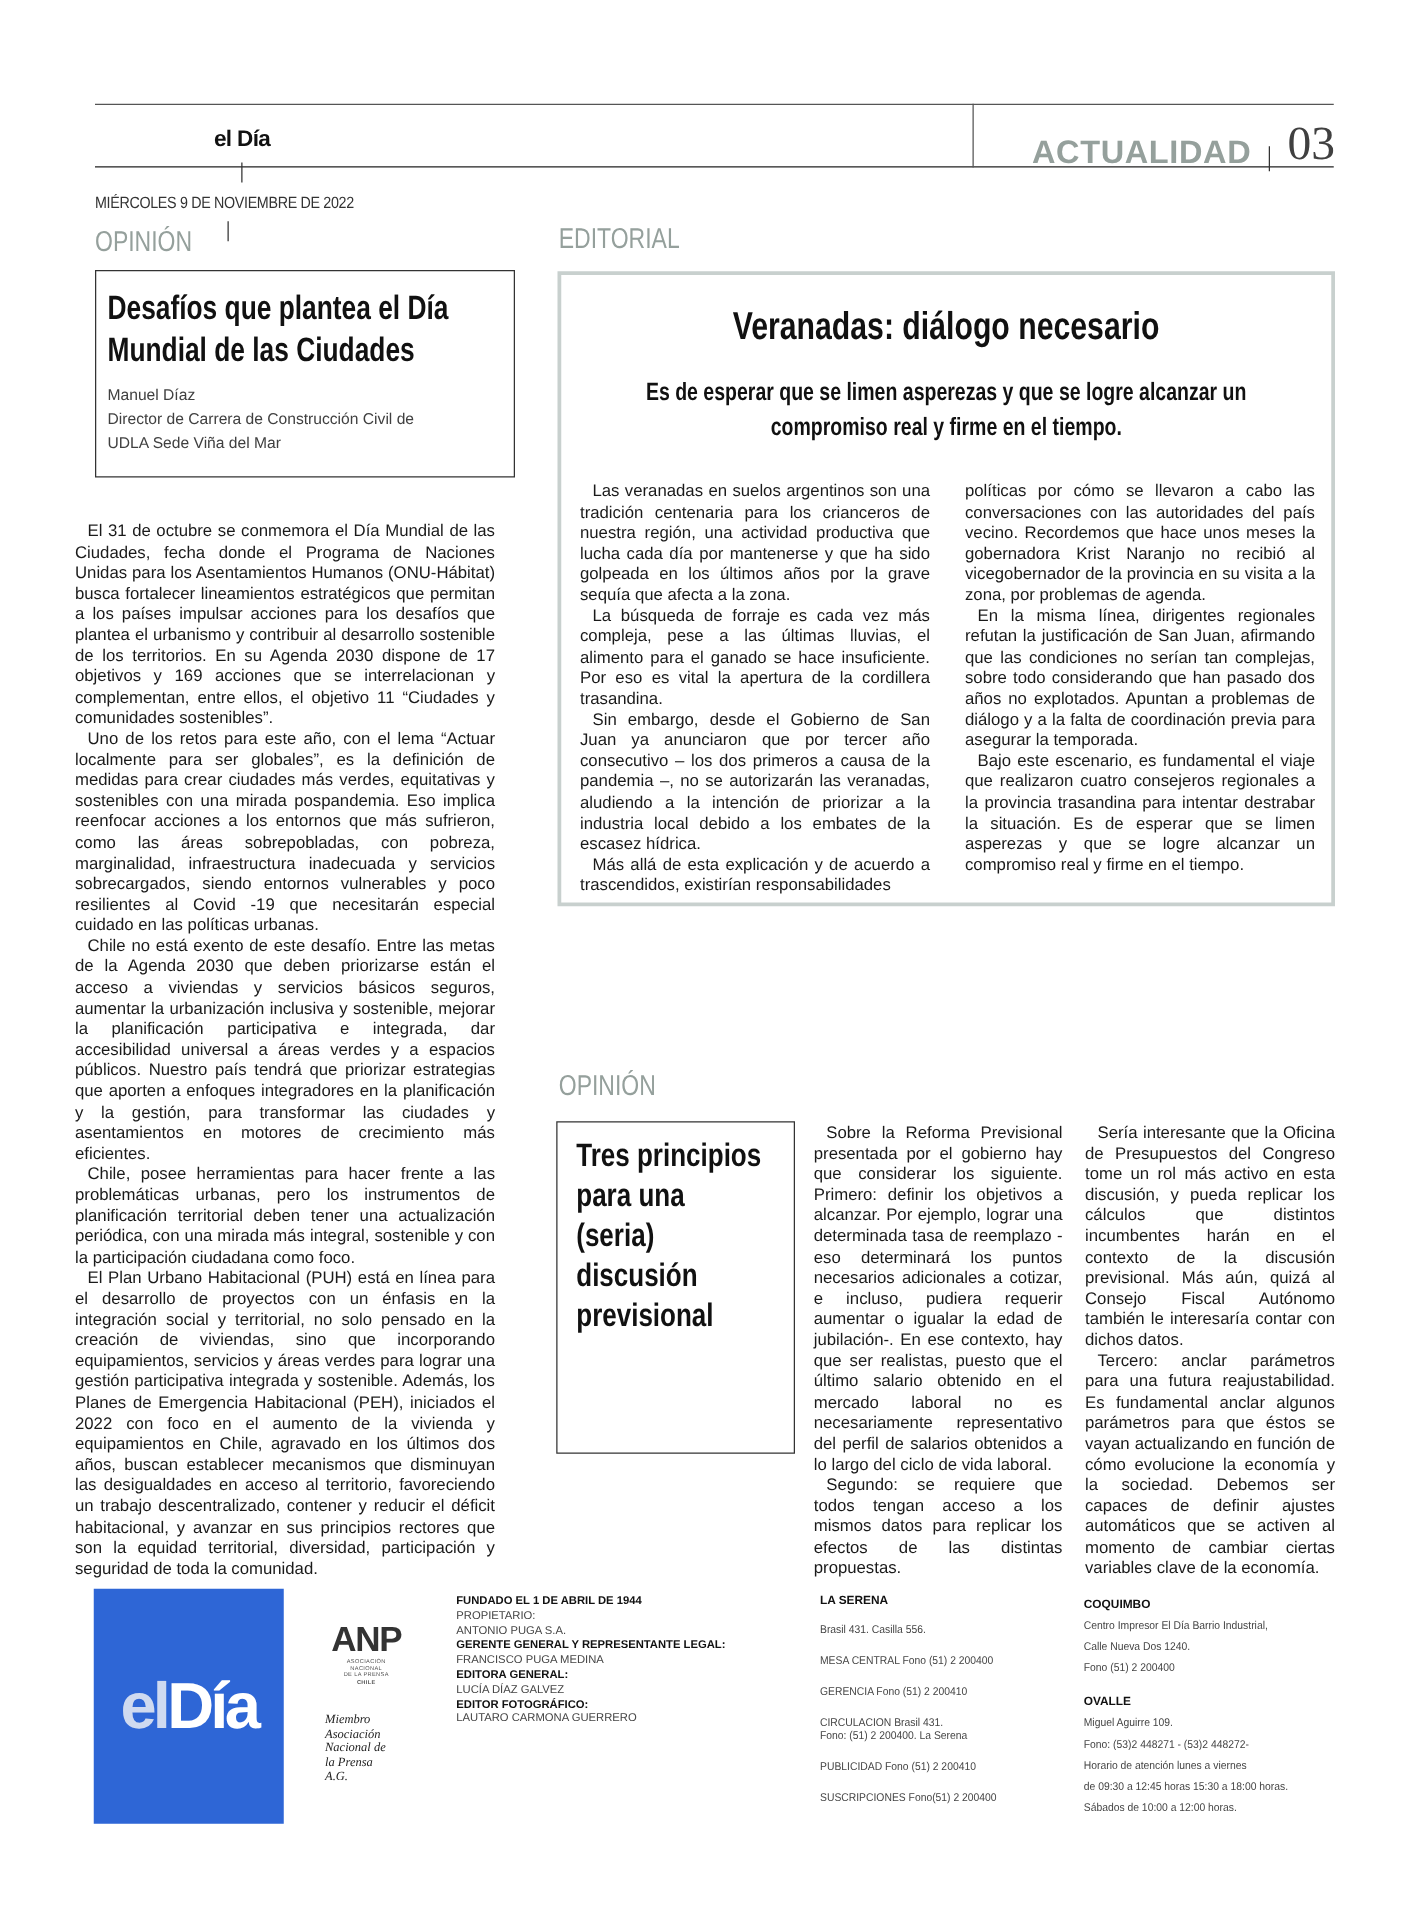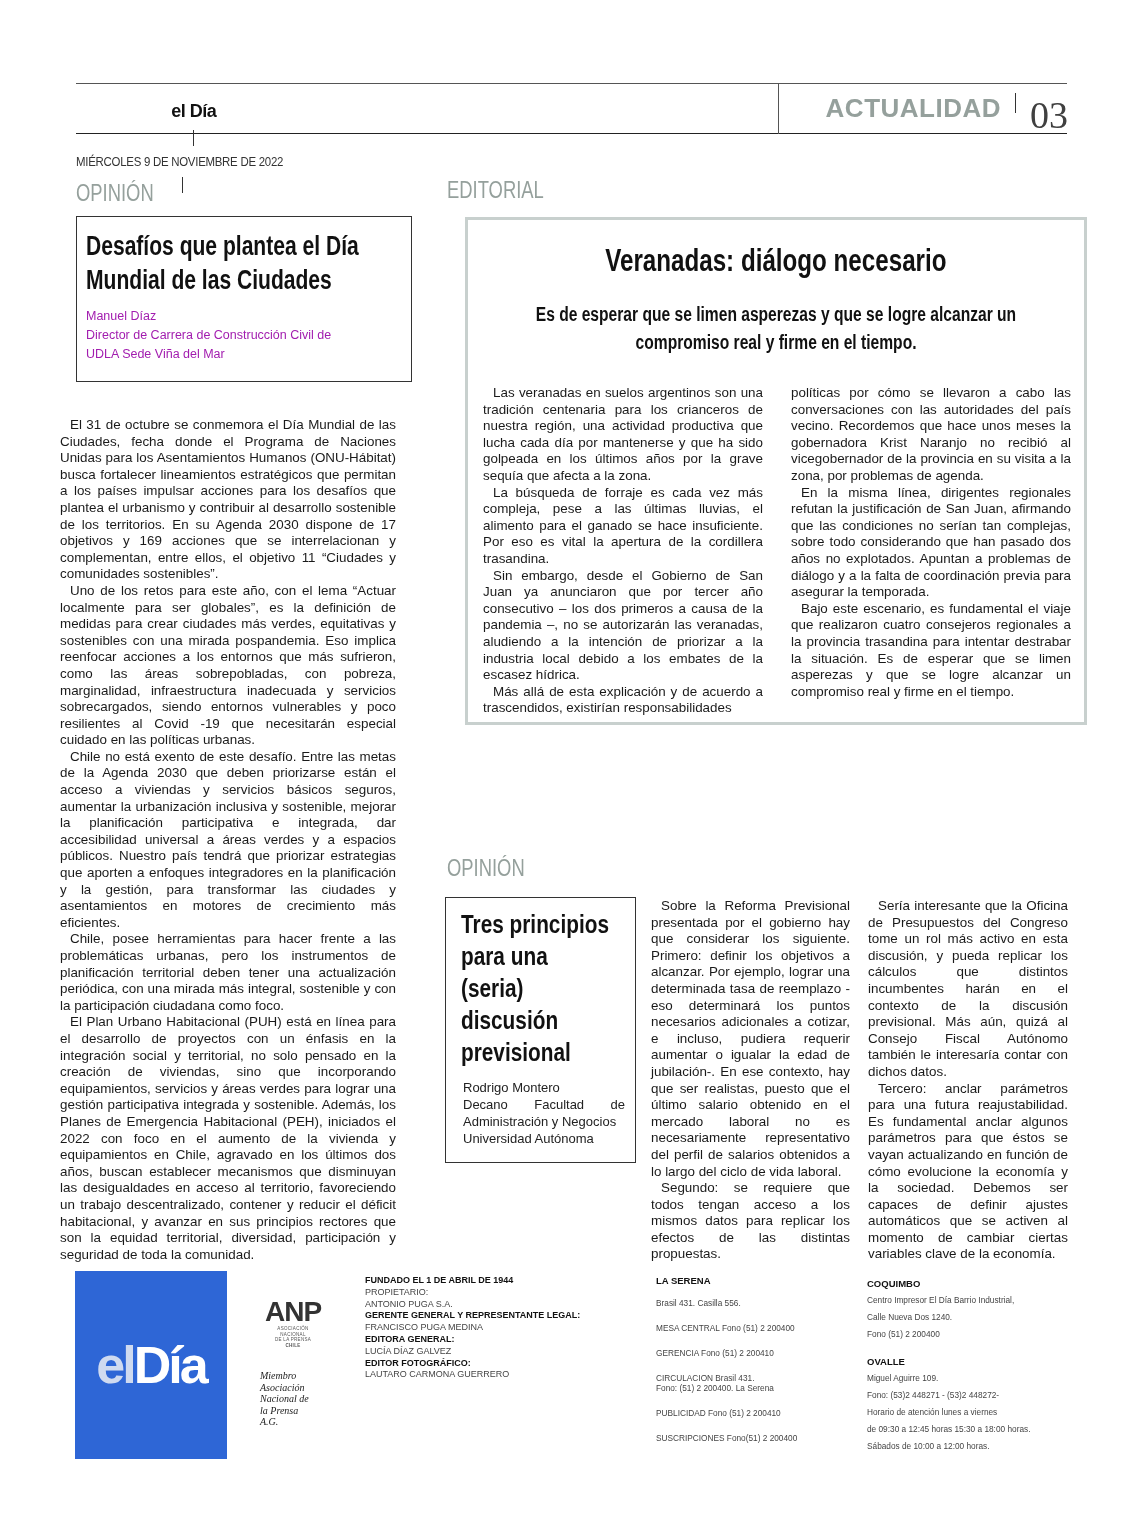--- a/index.html
+++ b/index.html
@@ -9,32 +9,32 @@
   .abs { position: absolute; }
 
   
   .hdr-top { left: 76px; top: 83px; width: 991px; height: 1px; background: #555; }
   .hdr-bot { left: 76px; top: 133px; width: 991px; height: 1px; background: #222; }
   .hdr-vdiv { left: 778px; top: 83px; width: 1px; height: 51px; background: #555; }
   .hdr-left { left: 76px; top: 101px; display: flex; align-items: center; gap: 8px; flex-direction: column; }
   .brand { font-family: "Liberation Sans", sans-serif; font-weight: bold; font-size: 18px; letter-spacing: -0.5px; color: #111; }
   .pipe { width: 1px; height: 16px; background: #333; }
   .hdr-date { font-family: "Liberation Sans Narrow", "Liberation Sans", sans-serif; font-size: 13px; color: #333; letter-spacing: -0.3px; transform: scaleX(0.88); transform-origin: left center; }
-  .hdr-right { left: 812px; top: 93px; width: 256px; display: flex; align-items: flex-start; justify-content: flex-end; gap: 14px; }
+  .hdr-right { left: 812px; top: 93px; width: 256px; display: flex; align-items: flex-end; justify-content: flex-end; gap: 14px; }
   .section-name { font-weight: bold; font-size: 26px; color: #95a09c; letter-spacing: 0.5px; }
   .page-no { font-family: "Liberation Serif", serif; font-size: 38px; color: #404040; }
 
   
   .kicker { font-family: "Liberation Sans", sans-serif; font-size: 23px; color: #95a09c; transform: scaleX(0.8); transform-origin: left center; letter-spacing: 0; }
 
   
   .box { border: 1px solid #333; background: #fff; }
   .h-cond { font-family: "Liberation Sans", sans-serif; font-weight: bold; color: #111; transform-origin: left top; }
 
-  .byline { font-size: 12.5px; line-height: 19px; color: #a21caf; }
+  .byline { font-size: 12.5px; line-height: 19px; color: #404040; }
 
   .body-text { font-size: 13.4px; line-height: 16.6px; color: #1a1a1a; text-align: justify; hyphens: manual; }
   .body-text p { text-indent: 10px; }
 
   .ed-box { border: 3px solid #c8d0ce; background: #fff; }
 
   
   .logo-box { left: 75px; top: 1271px; width: 152px; height: 188px; background: #2e66d6; display: flex; align-items: center; justify-content: center; }
   .logo-text { font-weight: bold; font-size: 52px; letter-spacing: -3px; color: #fff; }
   .logo-text .el { color: #cfdaf0; }
@@ -84,21 +84,21 @@
 <div class="abs body-text" style="left:60px; top:417px; width:336px;">
   <p>El 31 de octubre se conmemora el Día Mundial de las Ciudades, fecha donde el Programa de Naciones Unidas para los Asentamientos Humanos (ONU-Hábitat) busca fortalecer lineamientos estratégicos que permitan a los países impulsar acciones para los desafíos que plantea el urbanismo y contribuir al desarrollo sostenible de los territorios. En su Agenda 2030 dispone de 17 objetivos y 169 acciones que se interrelacionan y complementan, entre ellos, el objetivo 11 “Ciudades y comunidades sostenibles”.</p>
   <p>Uno de los retos para este año, con el lema “Actuar localmente para ser globales”, es la definición de medidas para crear ciudades más verdes, equitativas y sostenibles con una mirada pospandemia. Eso implica reenfocar acciones a los entornos que más sufrieron, como las áreas sobrepobladas, con pobreza, marginalidad, infraestructura inadecuada y servicios sobrecargados, siendo entornos vulnerables y poco resilientes al Covid -19 que necesitarán especial cuidado en las políticas urbanas.</p>
   <p>Chile no está exento de este desafío. Entre las metas de la Agenda 2030 que deben priorizarse están el acceso a viviendas y servicios básicos seguros, aumentar la urbanización inclusiva y sostenible, mejorar la planificación participativa e integrada, dar accesibilidad universal a áreas verdes y a espacios públicos. Nuestro país tendrá que priorizar estrategias que aporten a enfoques integradores en la planificación y la gestión, para transformar las ciudades y asentamientos en motores de crecimiento más eficientes.</p>
   <p>Chile, posee herramientas para hacer frente a las problemáticas urbanas, pero los instrumentos de planificación territorial deben tener una actualización periódica, con una mirada más integral, sostenible y con la participación ciudadana como foco.</p>
   <p>El Plan Urbano Habitacional (PUH) está en línea para el desarrollo de proyectos con un énfasis en la integración social y territorial, no solo pensado en la creación de viviendas, sino que incorporando equipamientos, servicios y áreas verdes para lograr una gestión participativa integrada y sostenible. Además, los Planes de Emergencia Habitacional (PEH), iniciados el 2022 con foco en el aumento de la vivienda y equipamientos en Chile, agravado en los últimos dos años, buscan establecer mecanismos que disminuyan las desigualdades en acceso al territorio, favoreciendo un trabajo descentralizado, contener y reducir el déficit habitacional, y avanzar en sus principios rectores que son la equidad territorial, diversidad, participación y seguridad de toda la comunidad.</p>
 </div>
 
 <div class="abs kicker" style="left:447px; top:177px;">EDITORIAL</div>
 
-<div class="abs ed-box" style="left:465px; top:217px; width:622px; height:508px;">
+<div class="abs ed-box" style="left:446px; top:217px; width:622px; height:508px;">
   <div class="h-cond" style="position:absolute; left:0; right:0; top:22px; text-align:center; font-size:31px; line-height:38px;">
     <span style="display:inline-block; transform:scaleX(0.78); transform-origin:center top;">Veranadas: diálogo necesario</span>
   </div>
   <div style="position:absolute; left:0; right:0; top:80px; text-align:center; font-weight:bold; font-size:20px; line-height:28px; color:#111;">
     <div><span style="display:inline-block; transform:scaleX(0.78); transform-origin:center top; white-space:nowrap;">Es de esperar que se limen asperezas y que se logre alcanzar un</span></div>
     <div><span style="display:inline-block; transform:scaleX(0.78); transform-origin:center top; white-space:nowrap;">compromiso real y firme en el tiempo.</span></div>
   </div>
   <div class="body-text" style="position:absolute; left:15px; top:165px; width:280px;">
     <p>Las veranadas en suelos argentinos son una tradición centenaria para los crianceros de nuestra región, una actividad productiva que lucha cada día por mantenerse y que ha sido golpeada en los últimos años por la grave sequía que afecta a la zona.</p>
     <p>La búsqueda de forraje es cada vez más compleja, pese a las últimas lluvias, el alimento para el ganado se hace insuficiente. Por eso es vital la apertura de la cordillera trasandina.</p>
@@ -114,26 +114,20 @@
 
 <div class="abs kicker" style="left:447px; top:855px;">OPINIÓN</div>
 
 <div class="abs box" style="left:445px; top:897px; width:191px; height:266px;">
   <div class="h-cond" style="position:absolute; left:15px; top:10px; font-size:26px; line-height:32px; transform:scaleX(0.8); white-space:nowrap;">
     <div>Tres principios</div>
     <div>para una</div>
     <div>(seria)</div>
     <div>discusión</div>
     <div>previsional</div>
-  </div>
-  <div style="position:absolute; left:17px; top:181px; width:162px; font-size:13px; line-height:17px; color:#222;">
-    <div>Rodrigo Montero</div>
-    <div style="text-align:justify; text-align-last:justify;">Decano Facultad de</div>
-    <div>Administración y Negocios</div>
-    <div>Universidad Autónoma</div>
   </div>
 </div>
 
 <div class="abs body-text" style="left:651px; top:898px; width:199px;">
   <p>Sobre la Reforma Previsional presentada por el gobierno hay que considerar los siguiente. Primero: definir los objetivos a alcanzar. Por ejemplo, lograr una determinada tasa de reemplazo -eso determinará los puntos necesarios adicionales a cotizar, e incluso, pudiera requerir aumentar o igualar la edad de jubilación-. En ese contexto, hay que ser realistas, puesto que el último salario obtenido en el mercado laboral no es necesariamente representativo del perfil de salarios obtenidos a lo largo del ciclo de vida laboral.</p>
   <p>Segundo: se requiere que todos tengan acceso a los mismos datos para replicar los efectos de las distintas propuestas.</p>
 </div>
 <div class="abs body-text" style="left:868px; top:898px; width:200px;">
   <p>Sería interesante que la Oficina de Presupuestos del Congreso tome un rol más activo en esta discusión, y pueda replicar los cálculos que distintos incumbentes harán en el contexto de la discusión previsional. Más aún, quizá al Consejo Fiscal Autónomo también le interesaría contar con dichos datos.</p>
   <p>Tercero: anclar parámetros para una futura reajustabilidad. Es fundamental anclar algunos parámetros para que éstos se vayan actualizando en función de cómo evolucione la economía y la sociedad. Debemos ser capaces de definir ajustes automáticos que se activen al momento de cambiar ciertas variables clave de la economía.</p>

